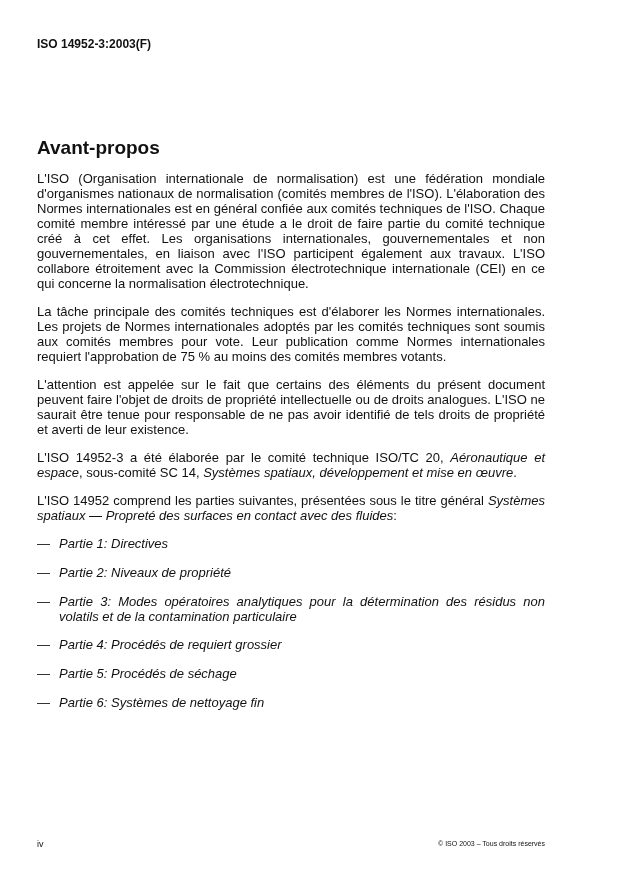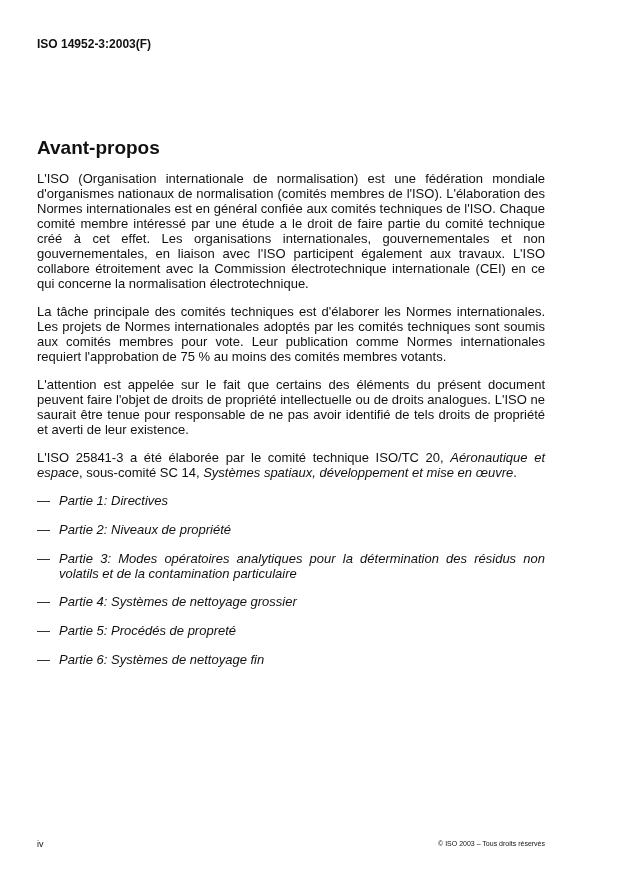--- a/index.html
+++ b/index.html
@@ -21,42 +21,43 @@
 <body>
 
 <div class="header">ISO 14952-3:2003(F)</div>
 
 <div class="title">Avant-propos</div>
 
 <div class="body">
   <p>L'ISO (Organisation internationale de normalisation) est une fédération mondiale d'organismes nationaux de normalisation (comités membres de l'ISO). L'élaboration des Normes internationales est en général confiée aux comités techniques de l'ISO. Chaque comité membre intéressé par une étude a le droit de faire partie du comité technique créé à cet effet. Les organisations internationales, gouvernementales et non gouvernementales, en liaison avec l'ISO participent également aux travaux. L'ISO collabore étroitement avec la Commission électrotechnique internationale (CEI) en ce qui concerne la normalisation électrotechnique.</p>
   <p>La tâche principale des comités techniques est d'élaborer les Normes internationales. Les projets de Normes internationales adoptés par les comités techniques sont soumis aux comités membres pour vote. Leur publication comme Normes internationales requiert l'approbation de 75 % au moins des comités membres votants.</p>
   <p>L'attention est appelée sur le fait que certains des éléments du présent document peuvent faire l'objet de droits de propriété intellectuelle ou de droits analogues. L'ISO ne saurait être tenue pour responsable de ne pas avoir identifié de tels droits de propriété et averti de leur existence.</p>
-  <p><span>L'ISO 25841-3 a été élaborée par le comité technique ISO/TC 20, </span><i>Aéronautique et espace</i><span>, sous-comité SC 14, </span><i>Systèmes spatiaux, développement et mise en œuvre</i><span>.</span></p>
+  <p><span>L'ISO 14952-3 a été élaborée par le comité technique ISO/TC 20, </span><i>Aéronautique et espace</i><span>, sous-comité SC 14, </span><i>Systèmes spatiaux, développement et mise en œuvre</i><span>.</span></p>
+  <p><span>L'ISO 14952 comprend les parties suivantes, présentées sous le titre général </span><i>Systèmes spatiaux — Propreté des surfaces en contact avec des fluides</i><span>:</span></p>
 
   <ul class="list">
     <li>
         <span class="dash">—</span>
         <span class="txt">Partie 1: Directives</span>
       </li>
     <li>
         <span class="dash">—</span>
         <span class="txt">Partie 2: Niveaux de propriété</span>
       </li>
     <li>
         <span class="dash">—</span>
         <span class="txt">Partie 3: Modes opératoires analytiques pour la détermination des résidus non volatils et de la contamination particulaire</span>
       </li>
     <li>
         <span class="dash">—</span>
-        <span class="txt">Partie 4: Systèmes de nettoyage grossier</span>
+        <span class="txt">Partie 4: Procédés de requiert grossier</span>
       </li>
     <li>
         <span class="dash">—</span>
-        <span class="txt">Partie 5: Procédés de propreté</span>
+        <span class="txt">Partie 5: Procédés de séchage</span>
       </li>
     <li>
         <span class="dash">—</span>
         <span class="txt">Partie 6: Systèmes de nettoyage fin</span>
       </li>
   </ul>
 </div>
 
 <div class="footer-left">iv</div>
 <div class="footer-right">© ISO 2003 – Tous droits réservés</div>

